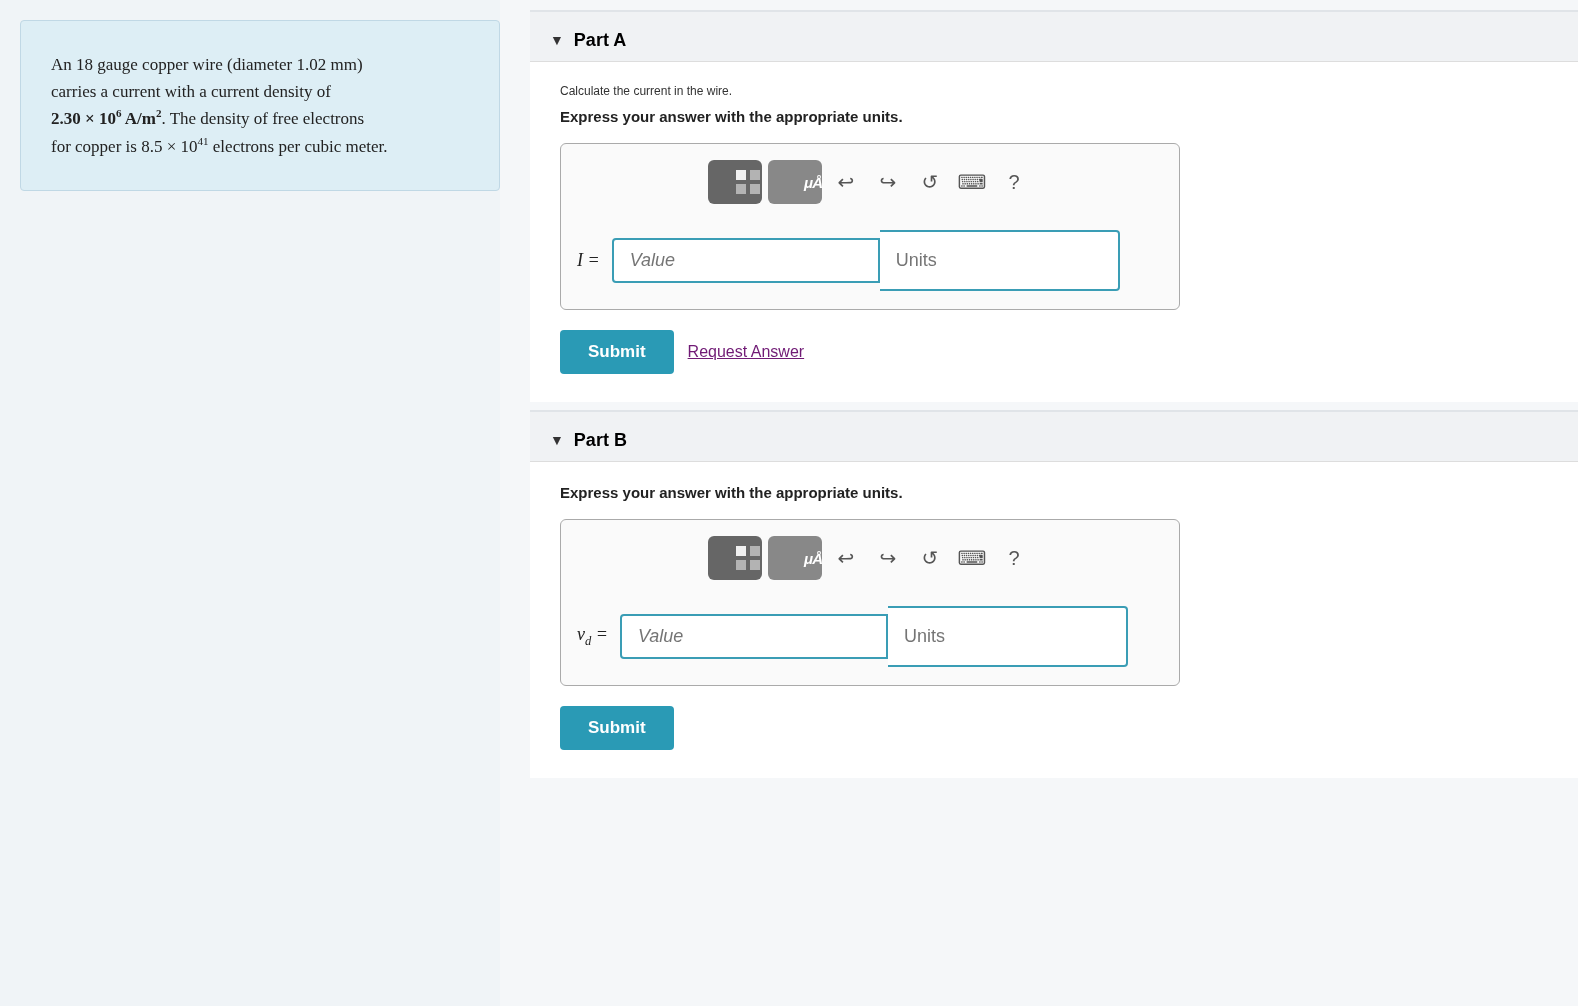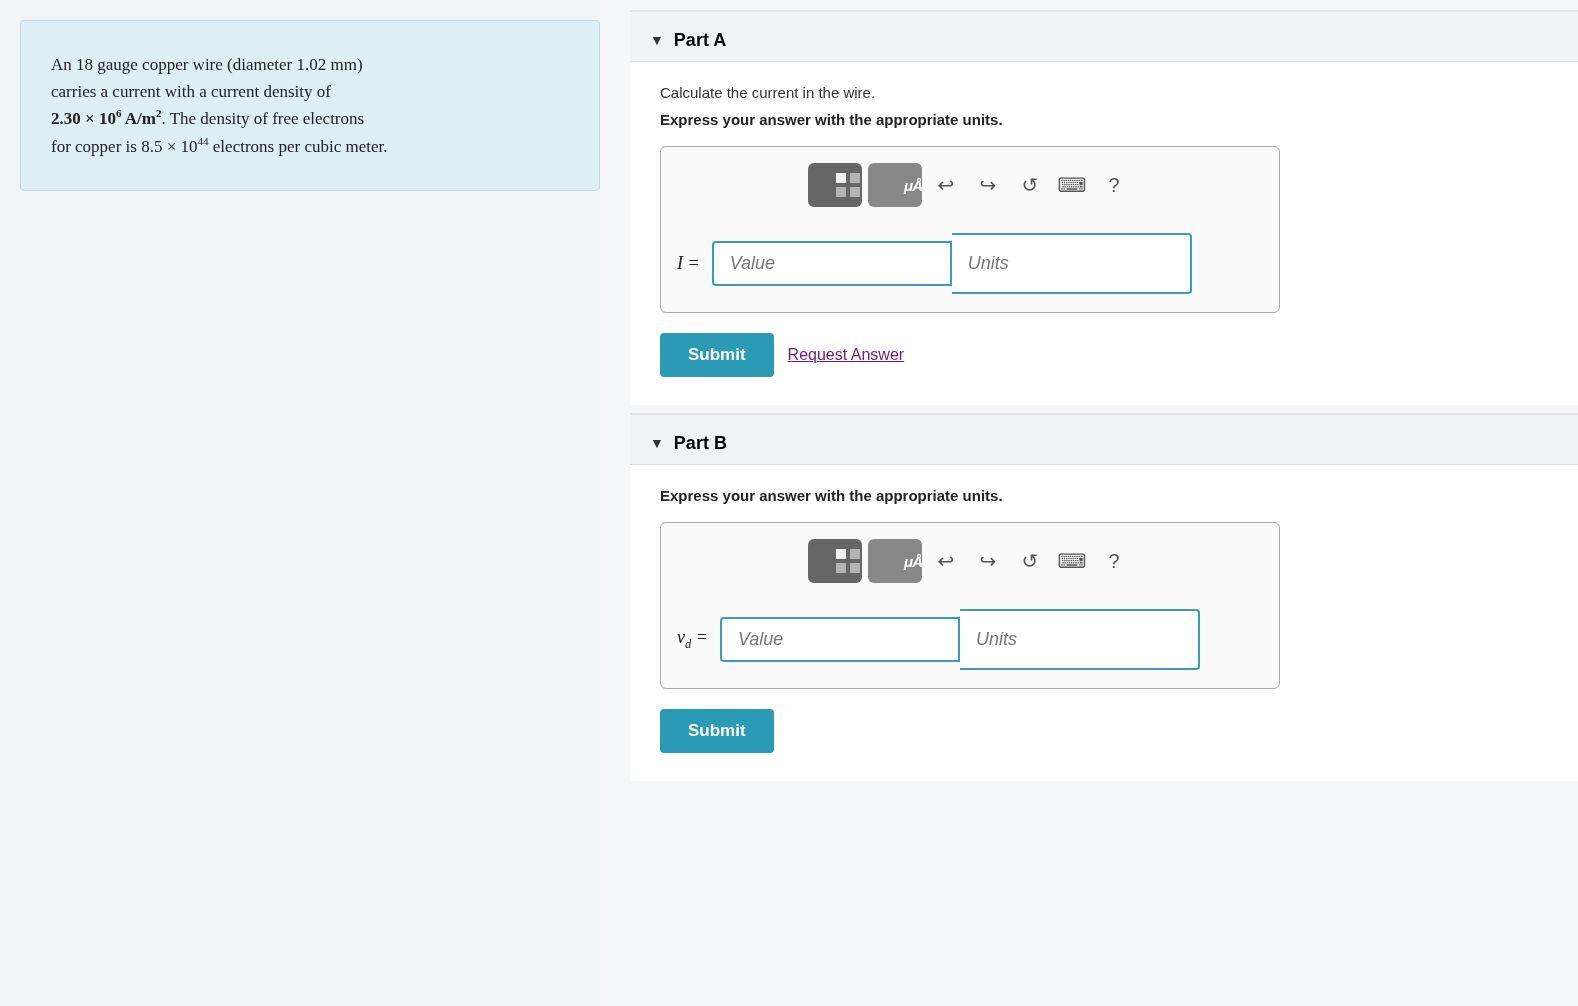--- a/index.html
+++ b/index.html
@@ -11,21 +11,21 @@
     body {
       font-family: Georgia, 'Times New Roman', serif;
       background: #f0f4f7;
       width: 1578px;
       min-height: 1006px;
       display: flex;
       flex-direction: row;
     }
 
     .left-panel {
-      width: 580px;
+      width: 480px;
       padding: 30px 30px;
       background: #ddeef5;
       border: 1px solid #c0d8e5;
       margin: 20px 0 20px 20px;
       border-radius: 4px;
       font-size: 17px;
       line-height: 1.6;
       color: #222;
       align-self: flex-start;
     }
@@ -64,21 +64,21 @@
       font-weight: bold;
       font-size: 18px;
       font-family: Arial, sans-serif;
     }
 
     .part-body {
       padding: 22px 30px 28px 30px;
     }
 
     .part-description {
-      font-size: 15px;
+      font-size: 12px;
       color: #333;
       margin-bottom: 10px;
       font-family: Arial, sans-serif;
     }
 
     .express-note {
       font-size: 15px;
       font-weight: bold;
       color: #222;
       margin-bottom: 18px;
@@ -155,31 +155,30 @@
     }
 
     .value-input {
       border: 2px solid #3a9db5;
       border-radius: 4px 0 0 4px;
       padding: 10px 16px;
       font-size: 18px;
       font-style: italic;
       color: #bbb;
       background: #fff;
-      width: 240px;
+      width: 268px;
       outline: none;
     }
 
     .units-input {
       border: 2px solid #3a9db5;
       border-left: none;
       border-radius: 0 4px 4px 0;
       padding: 18px 16px;
       font-size: 18px;
-      font-style: italic;
       color: #bbb;
       background: #fff;
       width: 240px;
       outline: none;
     }
 
     .action-row {
       display: flex;
       align-items: center;
       gap: 14px;
@@ -226,21 +225,21 @@
     }
   </style>
 </head>
 <body>
 
 <div class="left-panel">
   <p>
     An 18 gauge copper wire (diameter 1.02 mm)<br>
     carries a current with a current density of<br>
     <strong>2.30 × 10<sup>6</sup> A/m<sup>2</sup></strong>. The density of free electrons<br>
-    for copper is 8.5 × 10<sup>44</sup> electrons per cubic meter.
+    for copper is 8.5 × 10<sup>41</sup> electrons per cubic meter.
   </p>
 </div>
 
 <div class="right-panel">
 
   <div class="part-section">
     <div class="part-header">
       <span class="arrow-icon">▼</span>
       <span class="part-header-title">Part A</span>
     </div>

